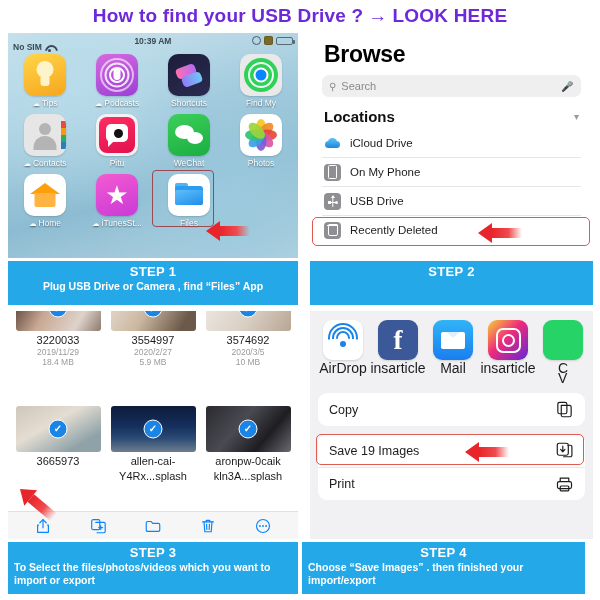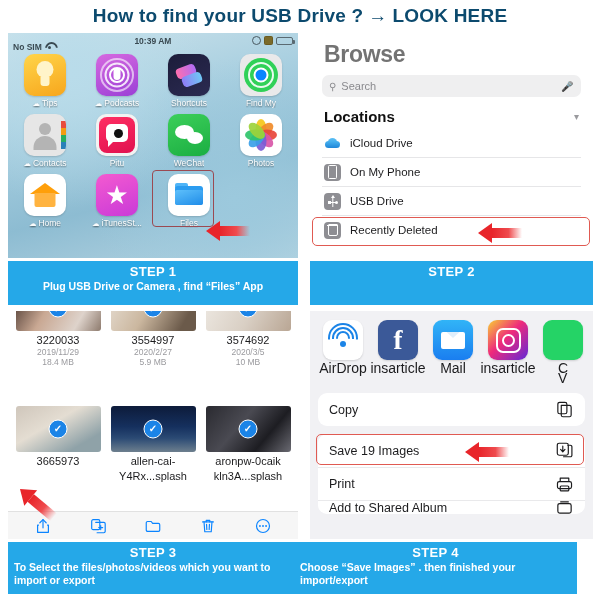--- a/index.html
+++ b/index.html
@@ -8,21 +8,21 @@
     background:#ffffff;
     font-family:"Liberation Sans", sans-serif;
     -webkit-font-smoothing:antialiased;
   }
   .page{position:relative;width:600px;height:600px;}
 
   
   .title{
     position:absolute;left:0;top:0;width:600px;height:32px;
     display:flex;align-items:center;justify-content:center;
-    font-size:19px;font-weight:bold;color:#0c4a6e;letter-spacing:.2px;
+    font-size:19px;font-weight:bold;color:#6d28d9;letter-spacing:.2px;
     white-space:nowrap;
   }
   .title .arrowglyph{padding:0 5px;font-weight:bold;}
 
   
   .quad{position:absolute;overflow:hidden;background:#fff;}
   .q-tl{left:8px;top:33px;width:290px;height:225px;}
   .q-tr{left:310px;top:33px;width:283px;height:225px;}
   .q-bl{left:8px;top:311px;width:290px;height:228px;}
   .q-br{left:310px;top:311px;width:283px;height:228px;}
@@ -31,33 +31,33 @@
   .band{position:absolute;background:#25a8e8;color:#fff;
         display:flex;flex-direction:column;align-items:center;justify-content:flex-start;
         padding-top:3px;box-sizing:border-box;}
   .band .step{font-size:13px;font-weight:bold;letter-spacing:.3px;line-height:15px;}
   .band .desc{font-size:10.5px;font-weight:bold;line-height:12.5px;text-align:center;
               padding:1px 6px 0 6px;box-sizing:border-box;width:100%;}
   .band.left-align .desc{text-align:left;}
   .b1{left:8px;top:261px;width:290px;height:44px;}
   .b2{left:310px;top:261px;width:283px;height:44px;}
   .b3{left:8px;top:542px;width:290px;height:52px;}
-  .b4{left:294px;top:542px;width:283px;height:52px;}
+  .b4{left:302px;top:542px;width:283px;height:52px;}
 
   
   .home{
     position:relative;width:100%;height:100%;
     background:
       radial-gradient(circle at 22% 18%, #b9dcea 0%, rgba(185,220,234,0) 46%),
       radial-gradient(circle at 78% 74%, #9cc9dd 0%, rgba(156,201,221,0) 50%),
       linear-gradient(165deg,#cfe4ec 0%,#a8cfe0 35%,#8dbcd2 66%,#b7d5e2 100%);
   }
   .statusbar{height:15px;display:flex;align-items:center;
     font-size:8.5px;color:#3a4a52;font-weight:bold;padding:0 5px;box-sizing:border-box;}
-  .sb-left{display:flex;align-items:flex-start;gap:3px;margin-top:12px;}
+  .sb-left{display:flex;align-items:flex-end;gap:3px;margin-top:12px;}
   .sb-center{flex:1;text-align:center;font-size:8.5px;}
   .sb-right{display:flex;align-items:center;gap:3px;}
   .wifi{width:9px;height:7px;position:relative;}
   .wifi::before{content:"";position:absolute;left:0;top:0;width:9px;height:9px;
     border:2px solid #3a4a52;border-radius:50%;
     clip-path:polygon(0 0,100% 0,100% 48%,0 48%);}
   .wifi::after{content:"";position:absolute;left:3px;top:4.5px;width:3px;height:3px;
     background:#3a4a52;border-radius:50%;}
   .sb-ico{width:7px;height:7px;border:1px solid #4a5a62;border-radius:50%;display:inline-block;}
   .sb-ico.sq{border-radius:1.5px;background:#7a6a2a;border-color:#6a5a20;}
@@ -150,21 +150,21 @@
   
   .redarrow{position:absolute;display:flex;align-items:center;}
   .redarrow .head{width:0;height:0;border-top:10px solid transparent;
     border-bottom:10px solid transparent;border-right:14px solid #e8252a;}
   .redarrow .tail{width:30px;height:10px;
     background:linear-gradient(90deg,#e8252a 0%, #ef4b4e 55%, rgba(240,120,120,0) 100%);}
 
   
   .browse{width:100%;height:100%;background:#fff;padding:6px 12px 0 12px;box-sizing:border-box;
     position:relative;}
-  .browse h1{margin:2px 0 7px 2px;font-size:23px;font-weight:bold;color:#737373;letter-spacing:-.3px;}
+  .browse h1{margin:2px 0 7px 2px;font-size:23px;font-weight:bold;color:#000000;letter-spacing:-.3px;}
   .searchbar{height:22px;background:#efeff0;border-radius:7px;display:flex;align-items:center;
     padding:0 7px;box-sizing:border-box;gap:5px;}
   .searchbar .sicon{color:#8a8a8e;font-size:10px;}
   .searchbar .sph{flex:1;color:#8a8a8e;font-size:11px;}
   .searchbar .mic{color:#8a8a8e;font-size:10px;}
   .loc-hd{display:flex;align-items:center;justify-content:space-between;
     margin:11px 2px 4px 2px;}
   .loc-hd .t{font-size:15px;font-weight:bold;color:#111;}
   .loc-hd .chev{color:#9a9a9e;font-size:10px;}
   .locrow{display:flex;align-items:center;gap:9px;height:28px;
@@ -664,31 +664,20 @@
           <span class="rico">
             <svg viewBox="0 0 20 20" width="19" height="19">
                 <g stroke="#1c1c1e" stroke-width="1.25" fill="none" stroke-linejoin="round">
                   <path d="M5.5 7 L5.5 3.2 L14.5 3.2 L14.5 7"></path>
                   <rect x="2.6" y="7" width="14.8" height="7.4" rx="2"></rect>
                   <rect x="5.5" y="11.6" width="9" height="5.2" rx="1"></rect>
                 </g>
               </svg>
           </span>
         </div>
-        <div class="listrow" style="height:14px;overflow:hidden;">
-          <span class="ltxt">Add to Shared Album</span>
-          <span class="rico">
-            <svg viewBox="0 0 20 20" width="19" height="19">
-                <g stroke="#1c1c1e" stroke-width="1.25" fill="none" stroke-linejoin="round">
-                  <rect x="3" y="6" width="14" height="10" rx="2"></rect>
-                  <path d="M5.5 4 L14.5 4 M7 2.2 L13 2.2"></path>
-                </g>
-              </svg>
-          </span>
-        </div>
       </div>
 
       <div class="redbox-row" style="left:6px;top:123px;width:268px;height:31px;"></div>
 
       <div class="redarrow" style="left:155px;top:131px;">
         <span class="head"></span>
           <span class="tail"></span>
       </div>
     </div>
   </div>

